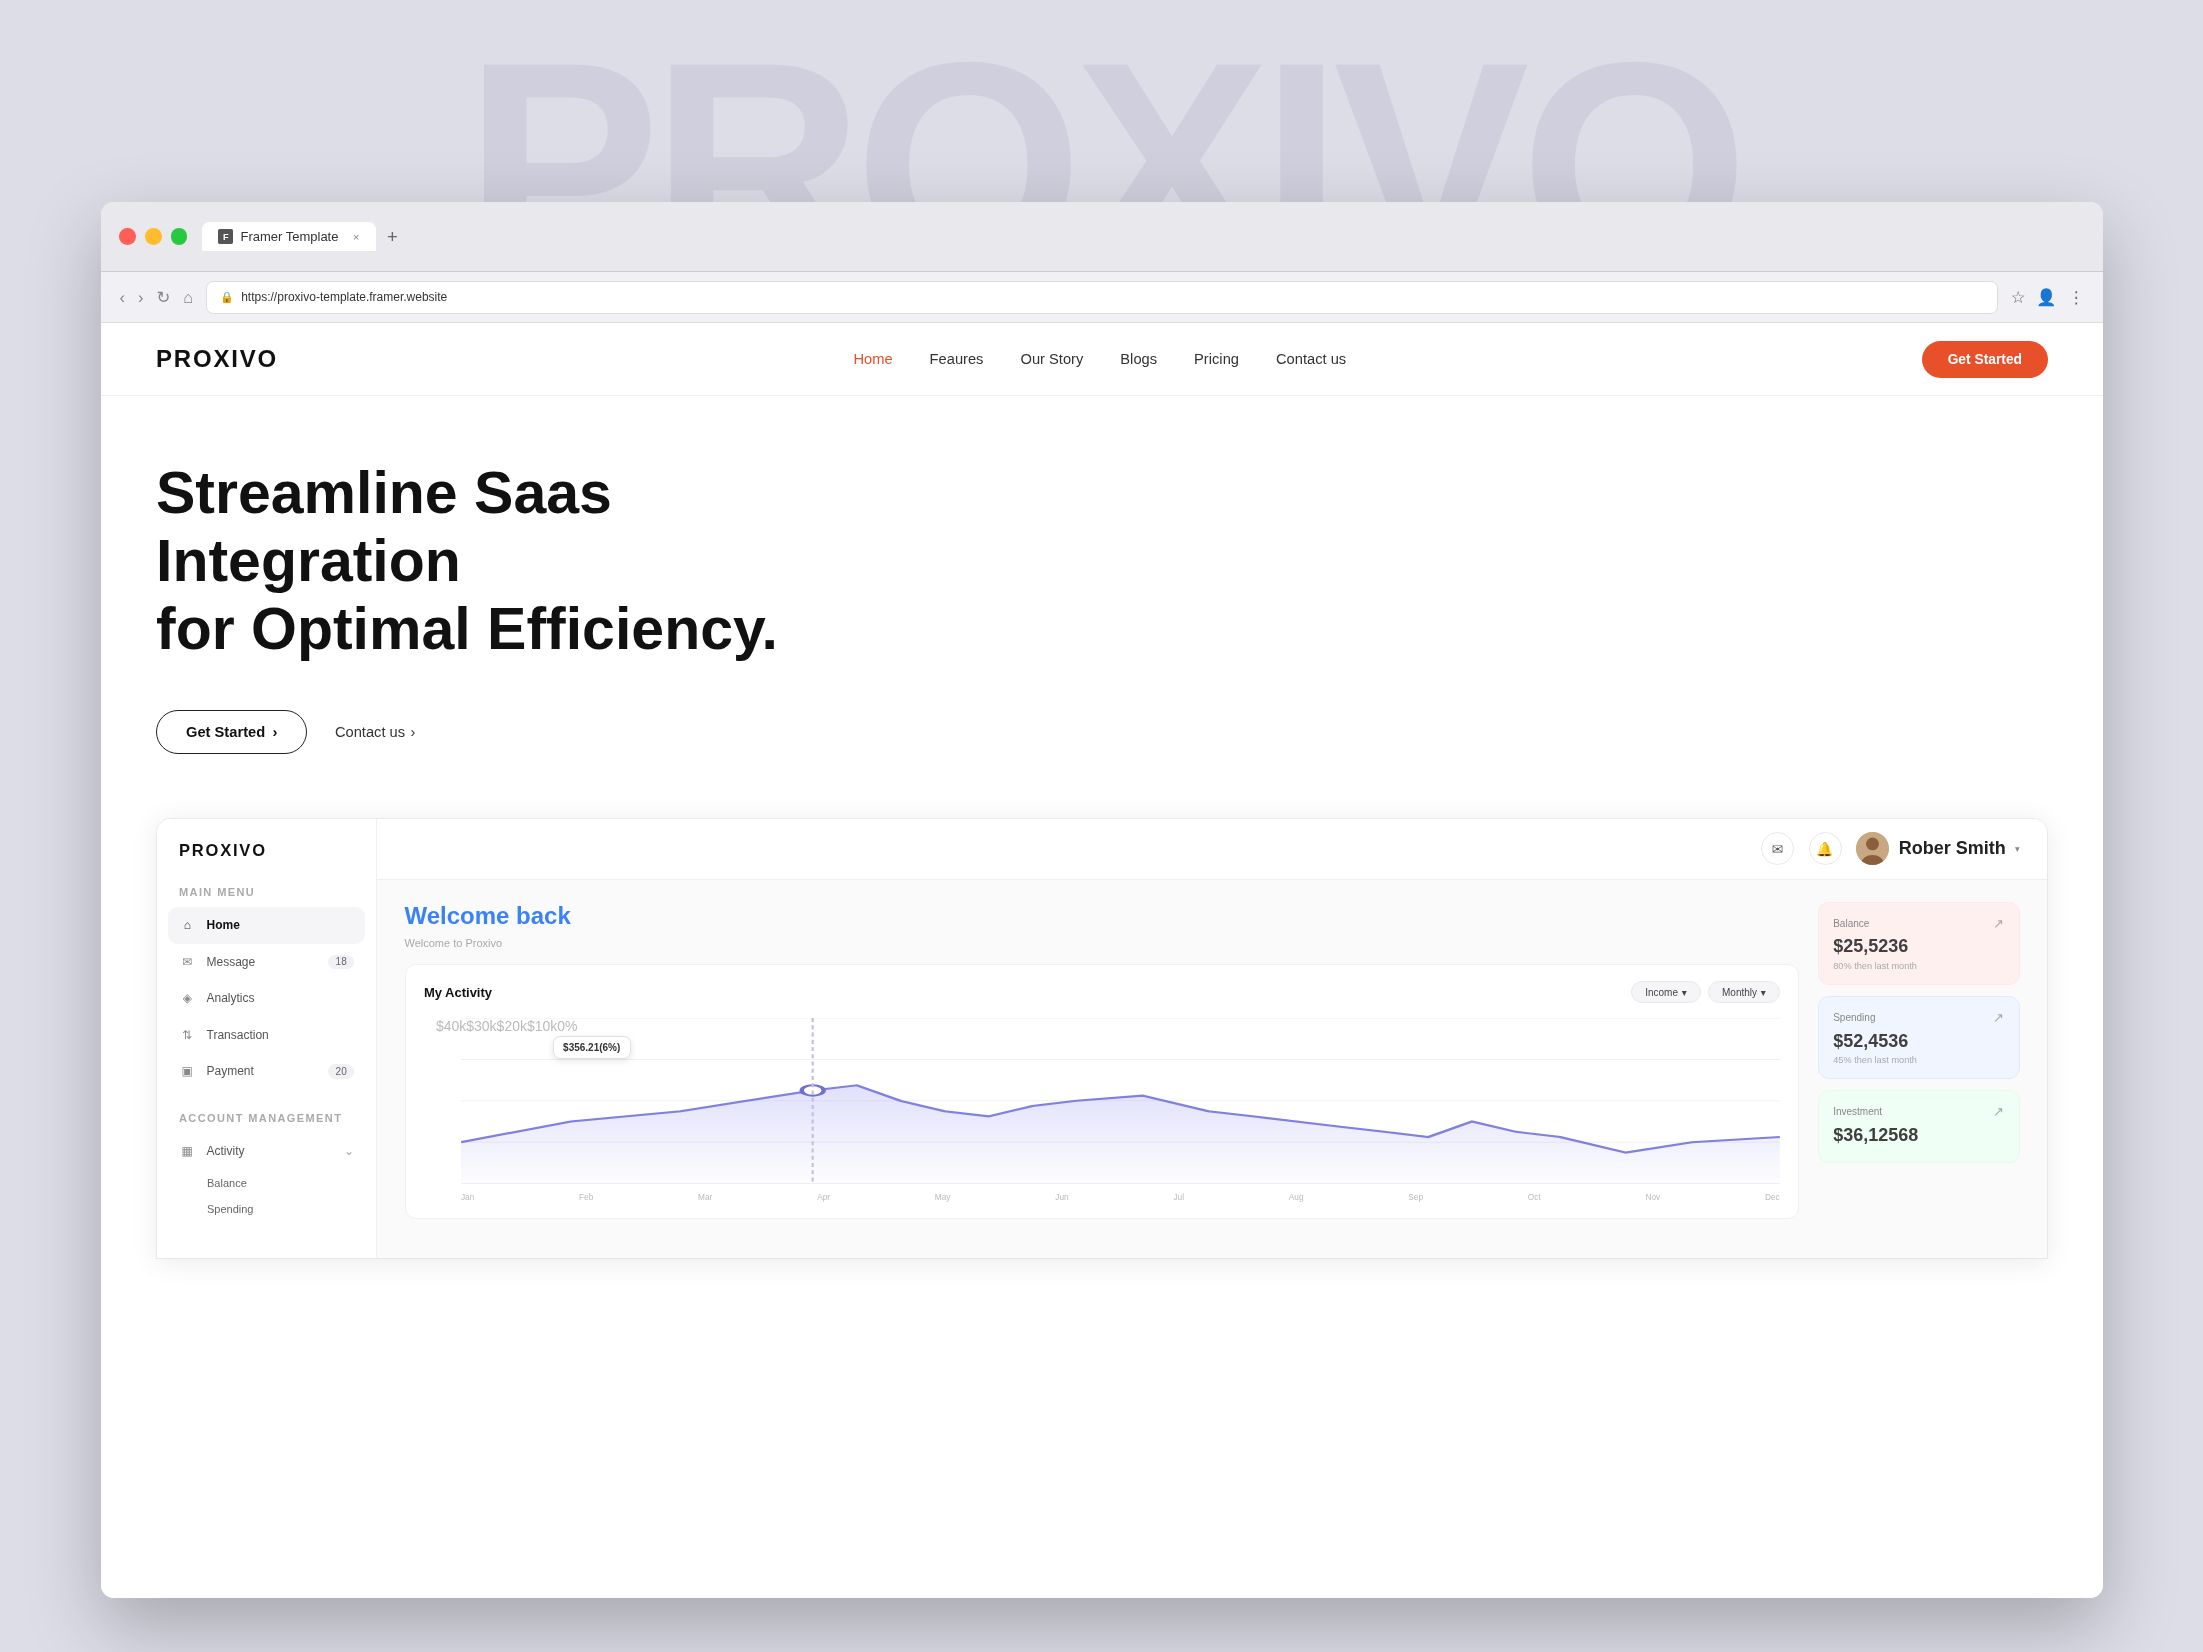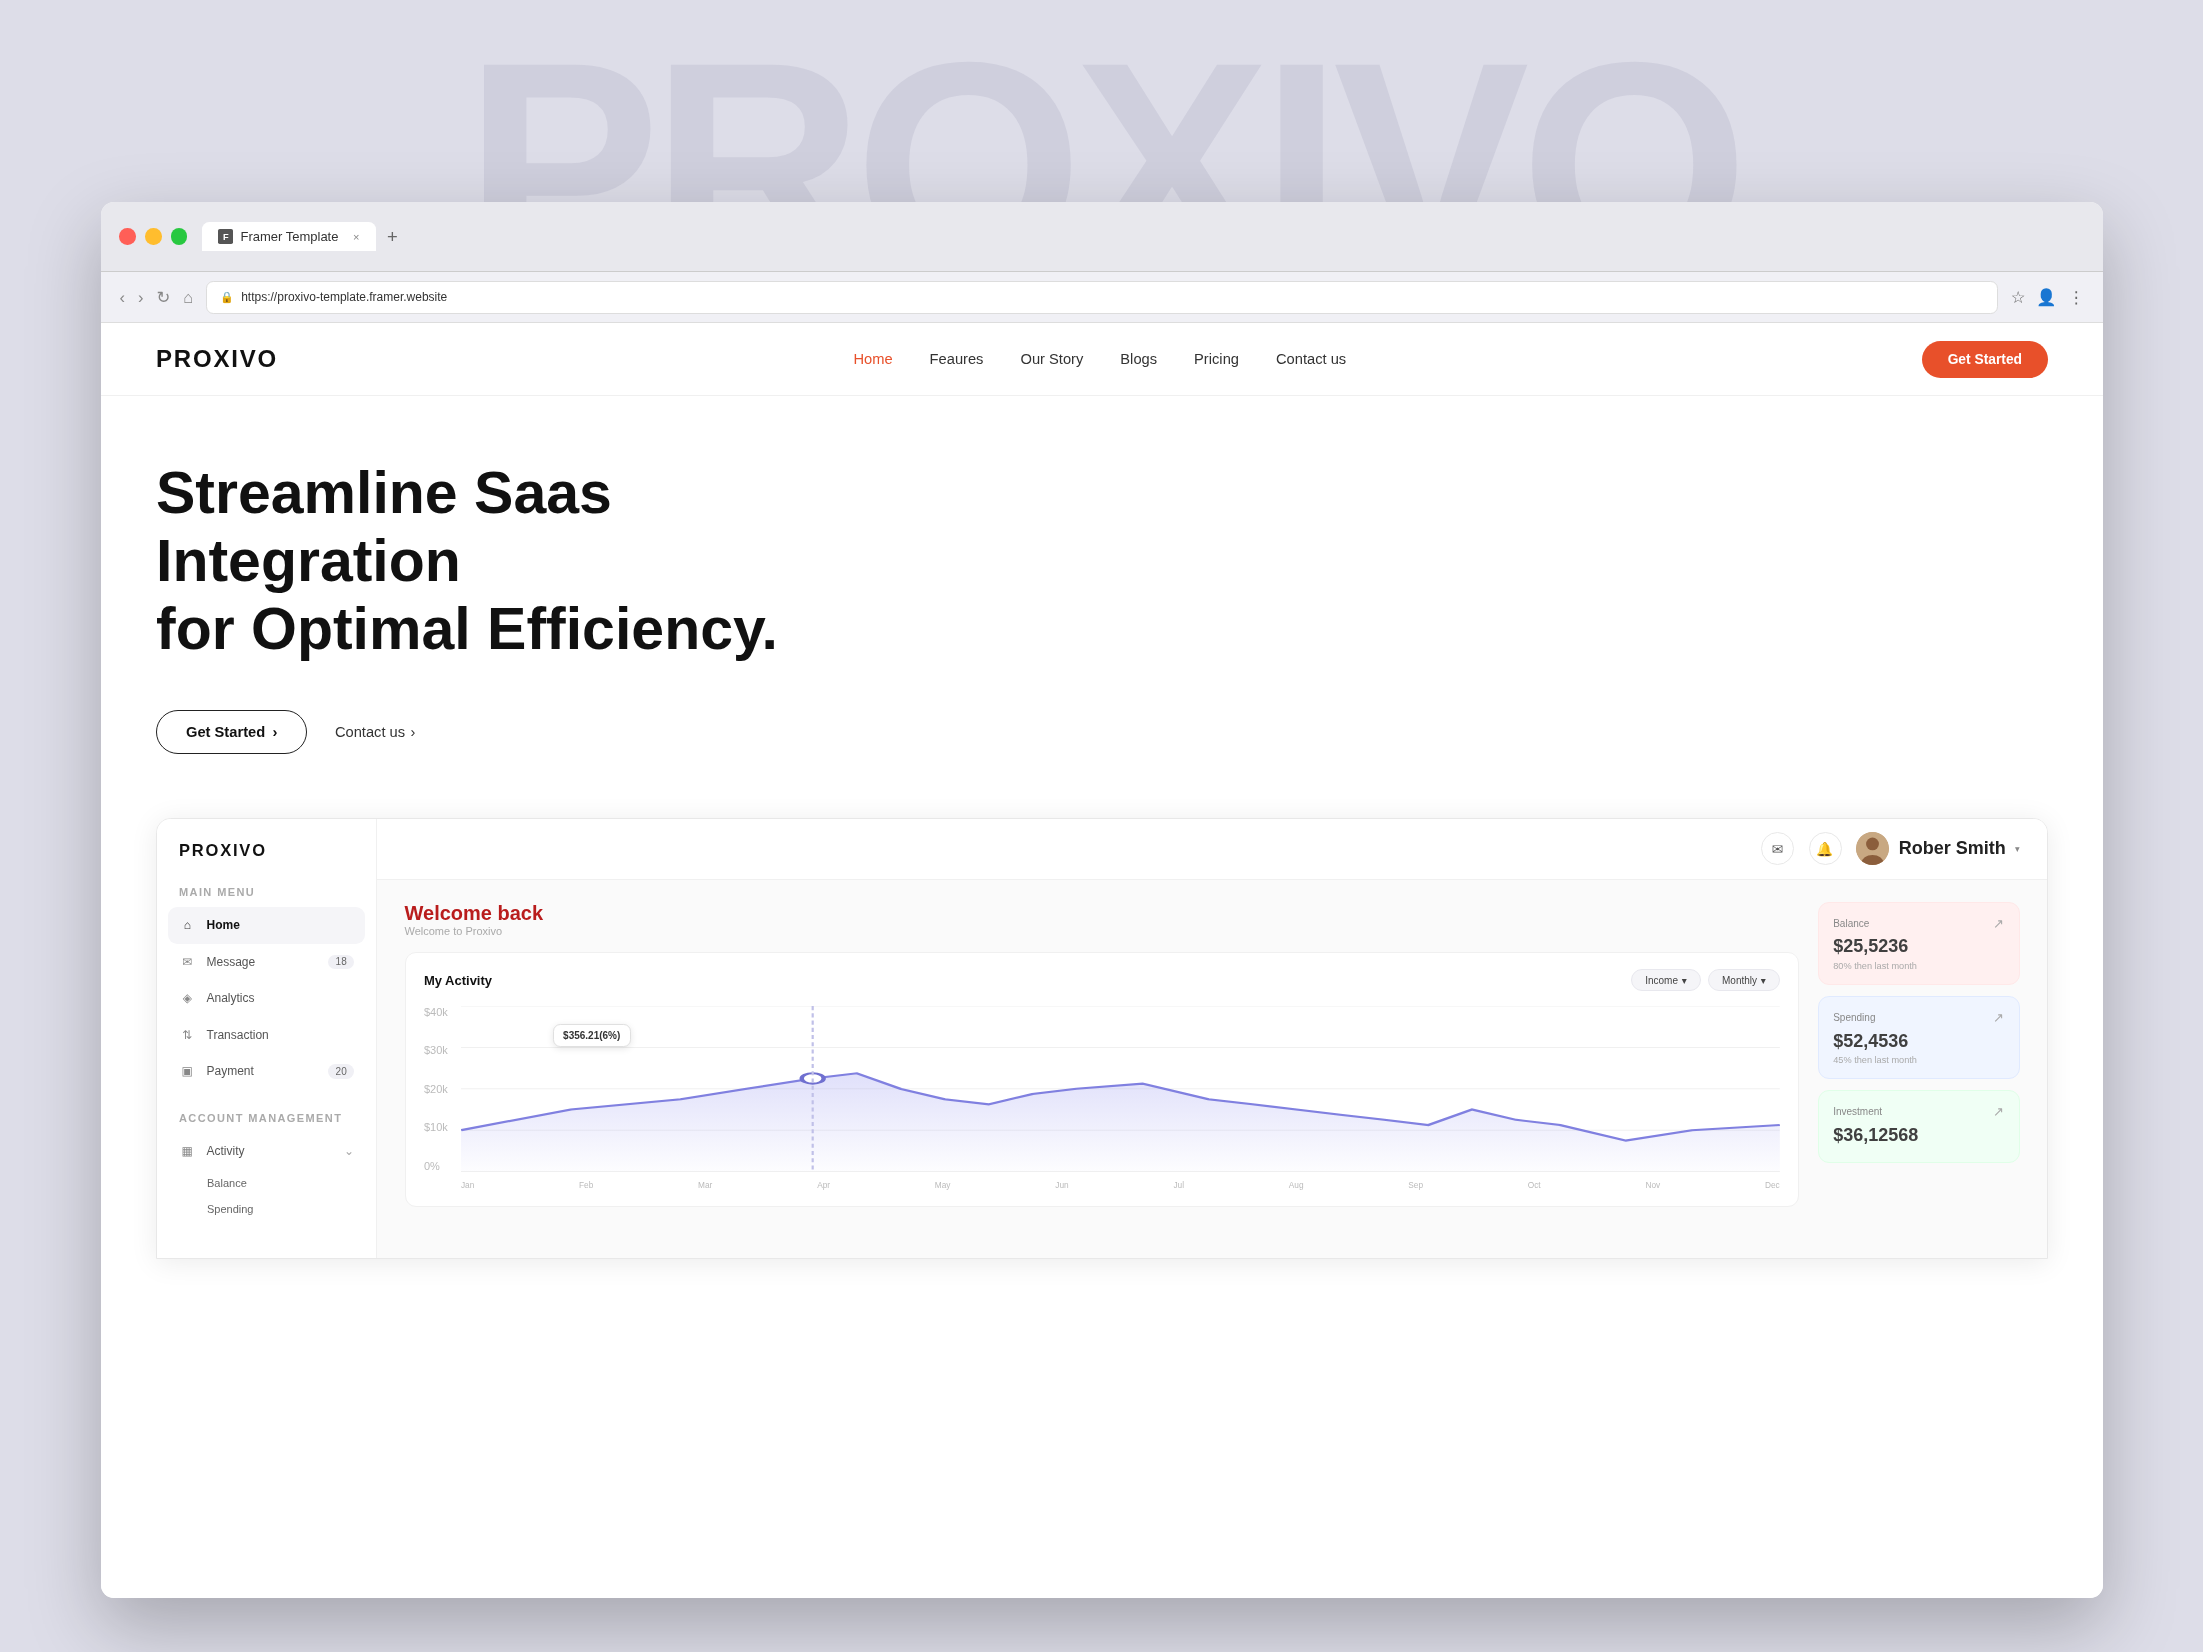--- a/index.html
+++ b/index.html
@@ -405,24 +405,24 @@
       padding: 22px 27.5px;
       display: flex;
       gap: 18.4px;
     }
 
     .dash-left {
       flex: 1;
     }
 
     .welcome-text h2 {
-      font-size: 20px;
+      font-size: 24px;
       font-weight: 700;
-      color: #b91c1c;
-      margin-bottom: 0;
+      color: #3b82f6;
+      margin-bottom: 7px;
     }
 
     .welcome-text p {
       font-size: 11px;
       color: #aaa;
       margin-bottom: 14.7px;
     }
 
     
     .activity-card {
@@ -465,27 +465,27 @@
     }
 
     
     .chart-area {
       height: 184px;
       position: relative;
     }
 
     .chart-y-labels {
       position: absolute;
-      left: 0;
+      left: 12px;
       top: 0;
       bottom: 18.4px;
       display: flex;
-      flex-direction: column;
+      flex-direction: row;
       justify-content: space-between;
-      font-size: 11px;
+      font-size: 14px;
       color: #bbb;
       width: 33px;
     }
 
     .chart-inner {
       position: absolute;
       left: 37px;
       right: 0;
       top: 0;
       bottom: 18.4px;

